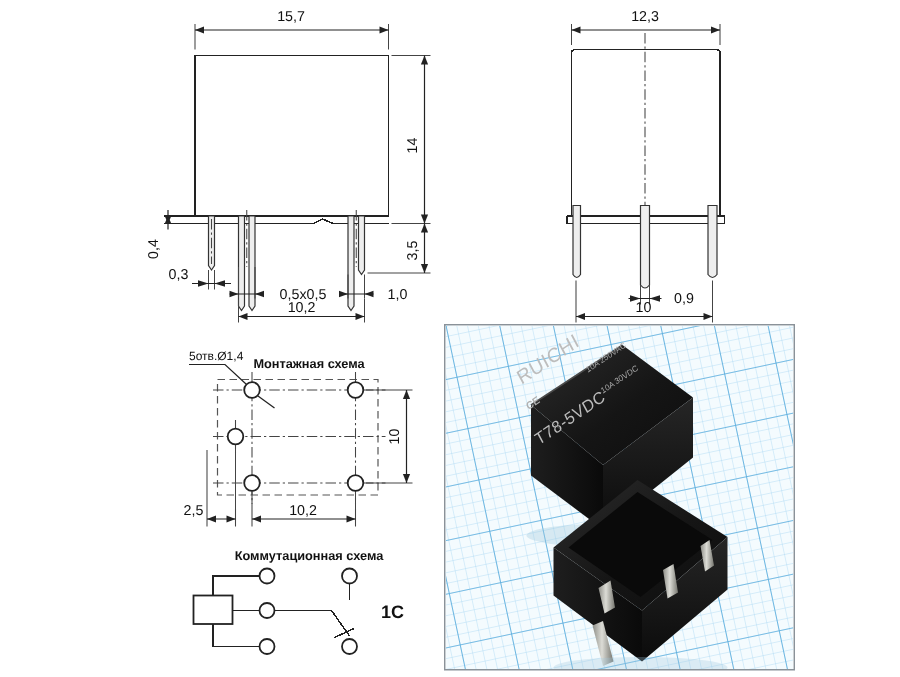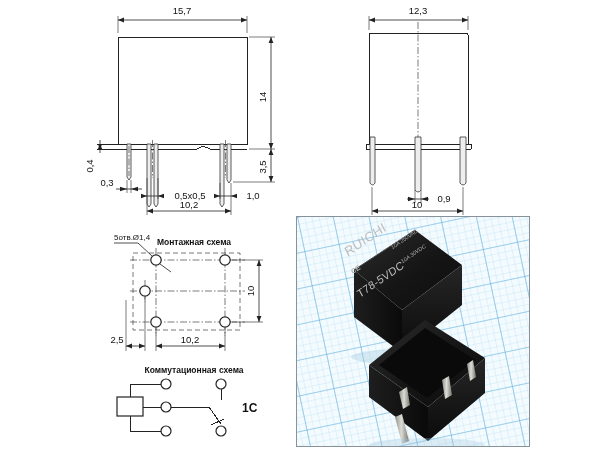--- a/index.html
+++ b/index.html
@@ -2,21 +2,21 @@
 <html><head>
 <meta charset="utf-8">
 <title>Relay Datasheet Drawing</title>
 <style>
   html,body{margin:0;padding:0;background:#ffffff;}
   body{
     width:600px;height:451px;position:relative;overflow:hidden;
     font-family:"Liberation Sans","DejaVu Sans",sans-serif;
     color:#1a1a1a;
   }
-  #sheet{position:absolute;left:4px;top:0;width:539px;height:451px;}
+  #sheet{position:absolute;left:16px;top:0;width:539px;height:451px;}
   svg{display:block;}
   .dimtxt{
     font-family:"Liberation Sans","DejaVu Sans",sans-serif;
     font-size:9.5px;fill:#111111;
   }
   .dimtxt.sm{font-size:8px;}
   .title-ru{
     font-family:"Liberation Sans","DejaVu Sans",sans-serif;
     font-size:8.5px;fill:#111111;font-weight:600;
   }

